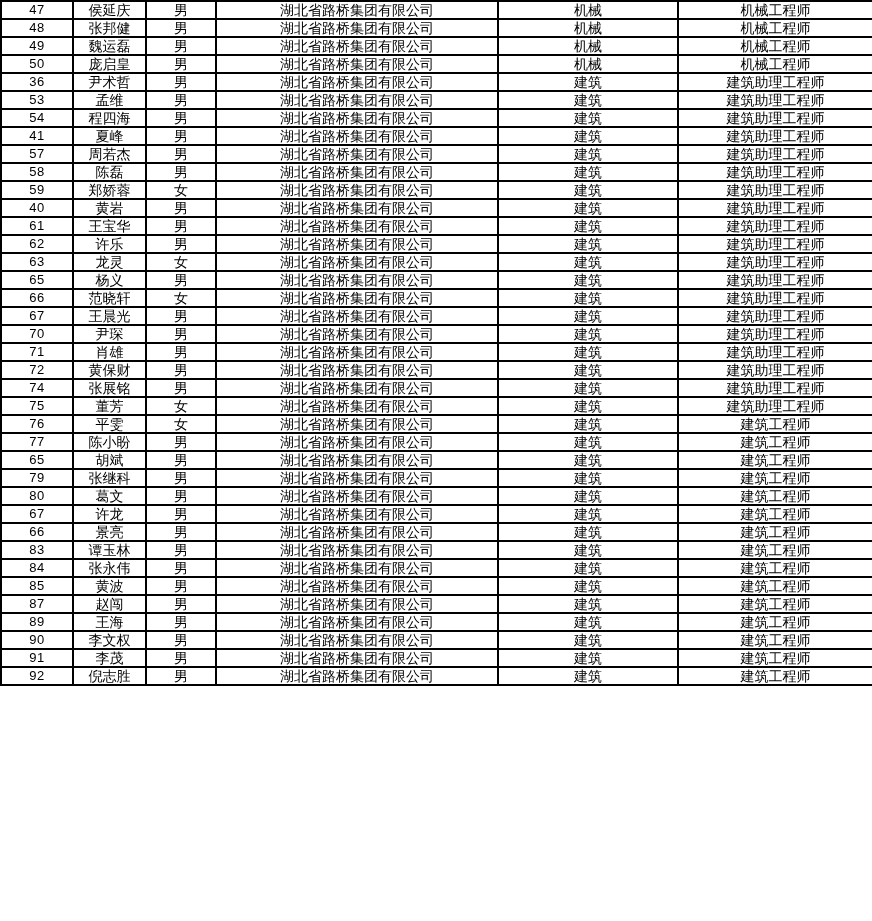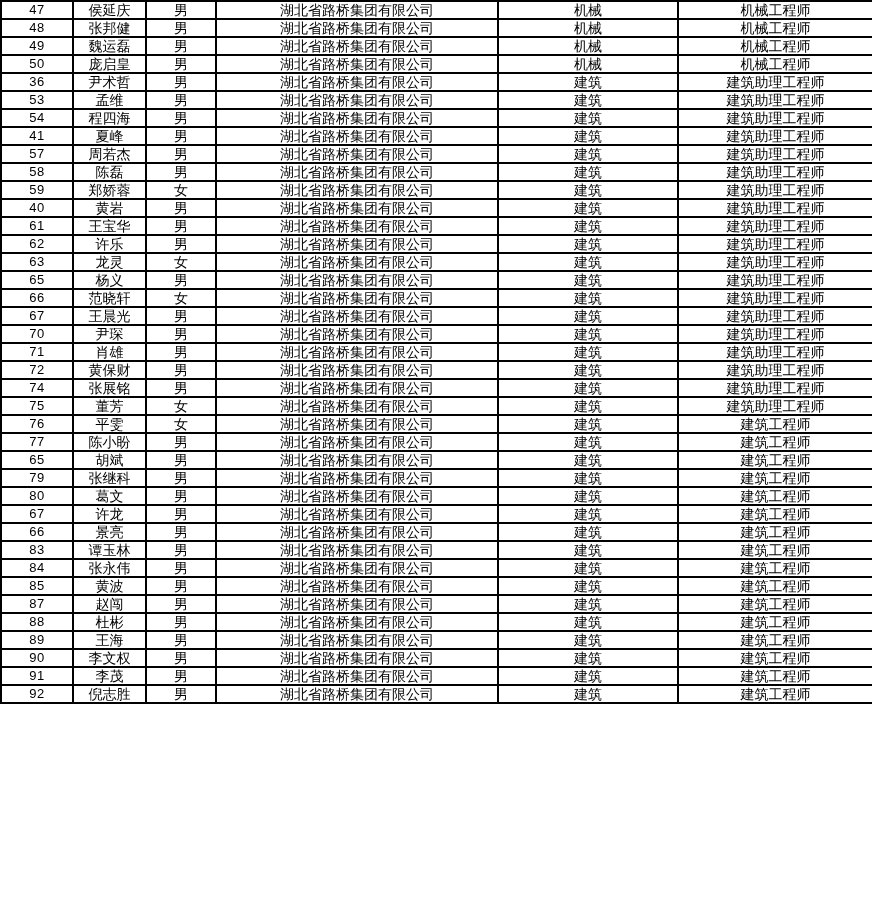--- a/index.html
+++ b/index.html
@@ -319,28 +319,20 @@
         </tr>
         <tr>
           <td class="cell-number">87</td>
           <td class="cell-name">赵闯</td>
           <td class="cell-gender">男</td>
           <td class="cell-company">湖北省路桥集团有限公司</td>
           <td class="cell-category">建筑</td>
           <td class="cell-title">建筑工程师</td>
         </tr>
         <tr>
-          <td class="cell-number">88</td>
-          <td class="cell-name">杜彬</td>
-          <td class="cell-gender">男</td>
-          <td class="cell-company">湖北省路桥集团有限公司</td>
-          <td class="cell-category">建筑</td>
-          <td class="cell-title">建筑工程师</td>
-        </tr>
-        <tr>
           <td class="cell-number">89</td>
           <td class="cell-name">王海</td>
           <td class="cell-gender">男</td>
           <td class="cell-company">湖北省路桥集团有限公司</td>
           <td class="cell-category">建筑</td>
           <td class="cell-title">建筑工程师</td>
         </tr>
         <tr>
           <td class="cell-number">90</td>
           <td class="cell-name">李文权</td>

